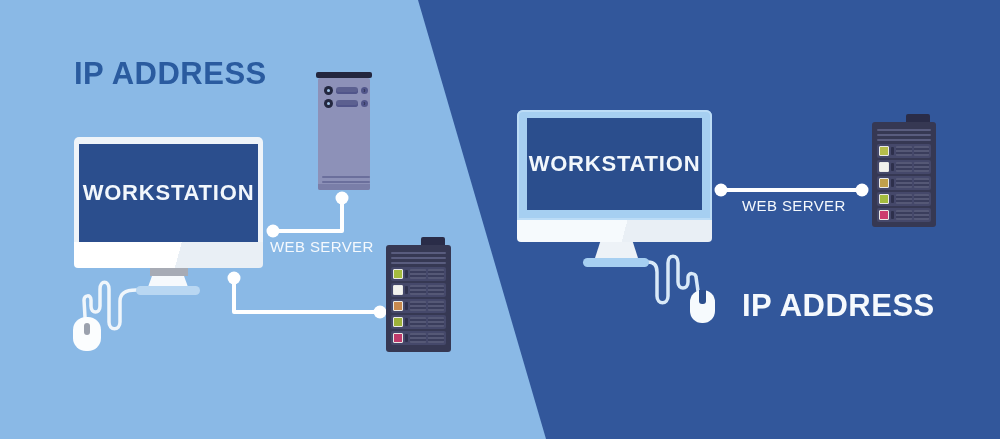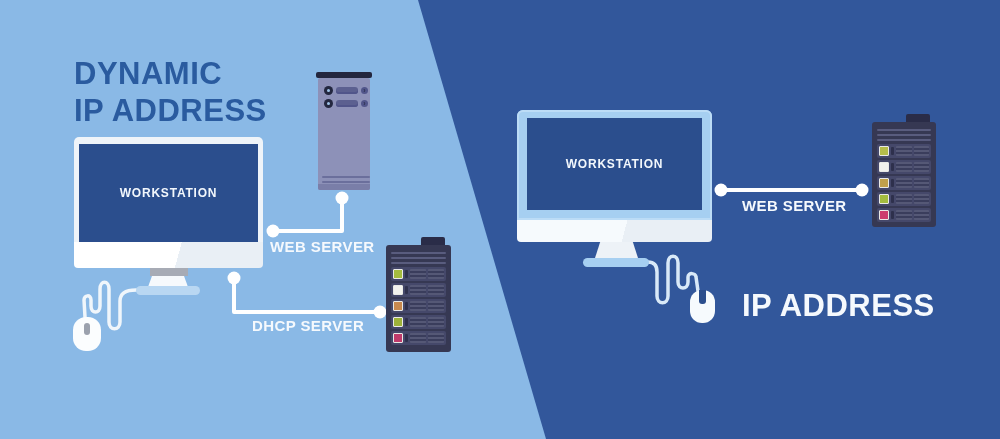--- a/index.html
+++ b/index.html
@@ -15,35 +15,35 @@
   }
   #wires { position:absolute; inset:0; z-index:2; }
   .device, .label, .title { position:absolute; z-index:3; }
 
   
   .title { font-weight:bold; font-size:31px; line-height:37px; letter-spacing:0.5px; }
   #title-left  { left:74px; top:55px;  color:var(--title-blue,#2a5b9f); }
   #title-right { left:742px; top:287px; color:var(--text-white,#f5f9fd); }
 
   
-  .label { font-weight:bold; font-size:15px; letter-spacing:0.4px; color:var(--text-white,#f5f9fd); }
+  .label { font-weight:normal; font-size:15px; letter-spacing:0.4px; color:var(--text-white,#f5f9fd); }
   #label-web-left  { left:270px; top:238px; }
   #label-dhcp-left { left:252px; top:317px; }
   #label-web-right { left:742px; top:197px; }
 
   
   .frame { box-sizing:border-box; }
   #monL { left:74px; top:137px; width:189px; }
   #monL .frame { height:105px; background:#eff4f9; border-radius:5px 5px 0 0; padding:7px 5px 0; }
   #monR { left:517px; top:110px; width:195px; }
   #monR .frame { height:110px; background:#a6cff1; border-radius:6px 6px 0 0; padding:8px 10px 10px;
                  box-shadow:inset 0 0 0 2px #bcdcf6; }
   .screen { width:100%; height:100%; background:var(--screen-blue,#2b4e8d);
             display:flex; align-items:center; justify-content:center; }
-  .screen-label { color:#f2f7fc; font-weight:bold; font-size:12px; letter-spacing:0.8px; }
+  .screen-label { color:#f2f7fc; font-weight:bold; font-size:22px; letter-spacing:0.8px; }
   #monL .bezel { height:26px; background:linear-gradient(105deg,#ffffff 55%,#e9eff5 55%); border-radius:0 0 4px 4px; }
   #monR .bezel { height:22px; background:linear-gradient(105deg,#f6fafd 55%,#e9eff5 55%); border-radius:0 0 4px 4px; }
   .neck, .neck2, .base { position:absolute; }
   #monL .neck  { left:76px; top:131px; width:38px; height:8px;  background:#a7abb5; }
   #monL .neck2 { left:74px; top:139px; width:40px; height:11px; background:#f6f9fc;
                  clip-path:polygon(10% 0,90% 0,100% 100%,0 100%); }
   #monL .base  { left:62px; top:149px; width:64px; height:9px;  background:#b9d7f2; border-radius:5px; }
   #monR .neck2 { left:78px; top:132px; width:43px; height:16px; background:#edf2f7;
                  clip-path:polygon(12% 0,88% 0,100% 100%,0 100%); }
   #monR .base  { left:66px; top:148px; width:66px; height:9px;  background:#a6cff1; border-radius:5px; }
@@ -102,21 +102,20 @@
 
     <line x1="721" y1="190" x2="862" y2="190" stroke="#ffffff" stroke-width="4"></line>
     <circle cx="721" cy="190" r="6.5" fill="#ffffff"></circle>
     <circle cx="862" cy="190" r="6.5" fill="#ffffff"></circle>
 
     <path d="M136 290 C126 290 120 293 120 301 L120 322 C120 331 109 331 109 322 L109 289 C109 280 100 280 100 289 L100 306 C100 314 91 314 91 306 L91 300 C91 294 84 295 84 300 L85 317" fill="none" stroke="#f0f6fb" stroke-width="3.5" stroke-linecap="round"></path>
     <path d="M648 262 C655 262 657 266 657 272 L657 296 C657 305 668 305 668 296 L668 263 C668 254 678 254 678 263 L678 282 C678 290 688 290 688 282 L688 277 C688 272 696 273 696 277 L698 291" fill="none" stroke="#d9e9f8" stroke-width="3.5" stroke-linecap="round"></path>
   </svg>
 
   <div class="title" id="title-left">
-    <div>DYNAMIC</div>
     <div>IP ADDRESS</div>
   </div>
 
   <div class="device" id="monL">
     <div class="frame">
       <div class="screen">
         <span class="screen-label">WORKSTATION</span>
       </div>
     </div>
     <div class="bezel"></div>
@@ -138,21 +137,20 @@
         <span class="bar"></span>
         <span class="eject">›</span>
       </div>
       <div class="stripe" style="top:98px;"></div>
       <div class="stripe" style="top:103px;"></div>
     </div>
     <div class="foot"></div>
   </div>
 
   <div class="label" id="label-web-left">WEB SERVER</div>
-  <div class="label" id="label-dhcp-left">DHCP SERVER</div>
 
   <div class="device rack" id="rackL">
     <div class="tab"></div>
     <div class="rbody">
       <div class="hline"></div>
       <div class="hline"></div>
       <div class="hline"></div>
       <div class="rows">
           <div class="rack-row">
             <span class="led" style="background:#a4bc3e"></span>

